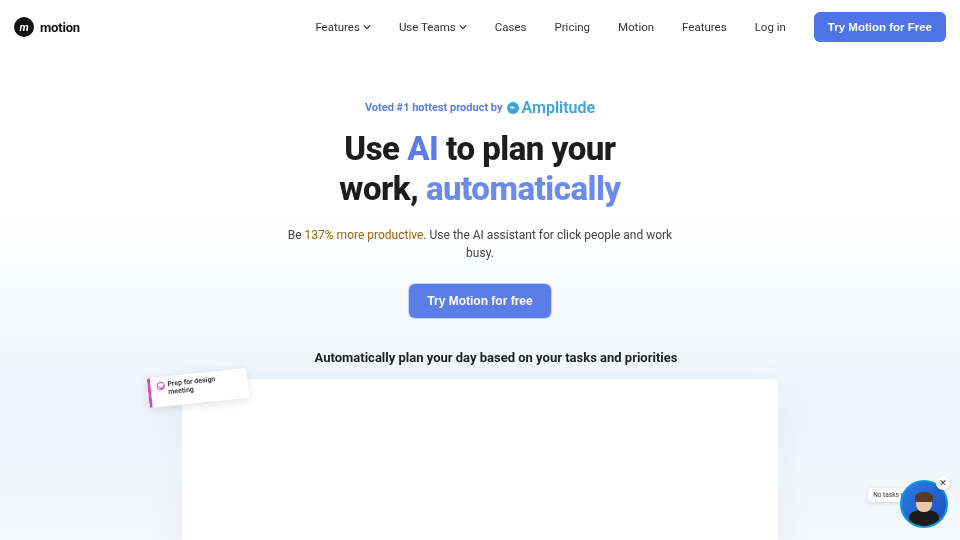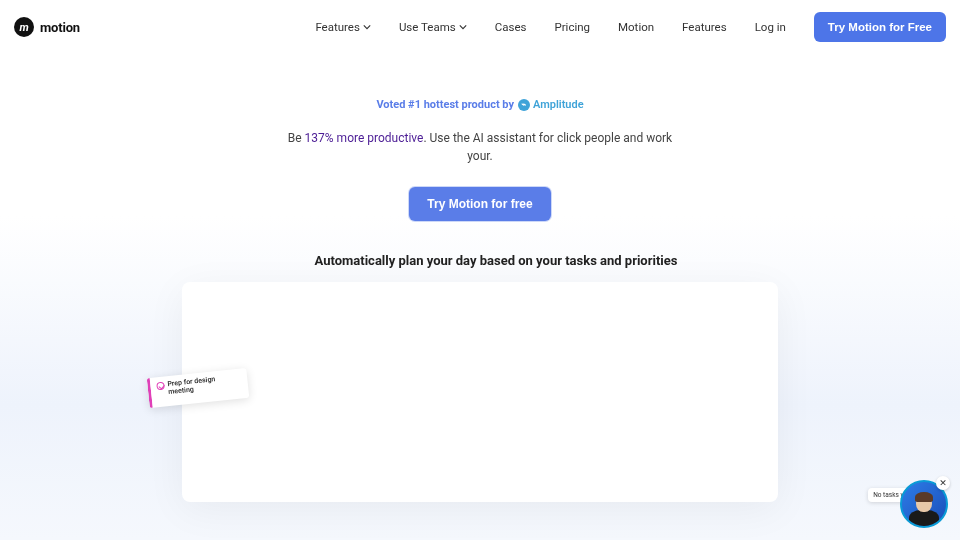--- a/index.html
+++ b/index.html
@@ -94,39 +94,39 @@
   border-radius: 50%;
   display: inline-flex;
   align-items: center;
   justify-content: center;
   color: #fff;
   font-size: 8px;
 }
 .amp-text {
   color: #3fa3d8;
   font-weight: 600;
-  font-size: 11px;
+  font-size: 16px;
 }
 .headline {
   font-size: 33px;
   font-weight: 800;
   color: #1d1d1d;
   margin-top: 12px;
   line-height: 1.2;
   letter-spacing: -0.5px;
 }
 .headline .accent1 { color: #5a7de8; }
 .headline .accent2 { color: #6b8bec; }
 .subhead {
   font-size: 12px;
   color: #444;
   margin-top: 18px;
   line-height: 1.5;
 }
-.subhead .accent { color: #4c1d95; margin-top: 45px; }
+.subhead .accent { color: #a16207; margin-top: 45px; }
 .hero-cta {
   background: #5a7de8;
   color: #fff;
   font-size: 12px;
   font-weight: 600;
   padding: 10px 18px;
   border-radius: 6px;
   border: none;
   margin-top: 22px;
   cursor: pointer;
@@ -305,23 +305,27 @@
 </header>
 
 <section class="hero">
   <div class="voted-line">
     <span>Voted #1 hottest product by</span>
     <span class="amp-badge">
       <span class="amp-circle">⌁</span>
       <span class="amp-text">Amplitude</span>
     </span>
   </div>
+  <h1 class="headline">
+    <span>Use </span><span class="accent1">AI</span><span> to plan your</span><br>
+    <span>work, </span><span class="accent2">automatically</span>
+  </h1>
   <p class="subhead">
     <span>Be </span><span class="accent">137% more productive</span><span>. Use the AI assistant for click people and work</span><br>
-    <span>your.</span>
+    <span>busy.</span>
   </p>
   <button class="hero-cta">Try Motion for free</button>
   <h2 class="section-title">Automatically plan your day based on your tasks and priorities</h2>
   <div class="preview-card"></div>
 </section>
 
 <div class="task-chip">
   <span class="check"></span>
   <span class="label">Prep for design meeting</span>
 </div>

